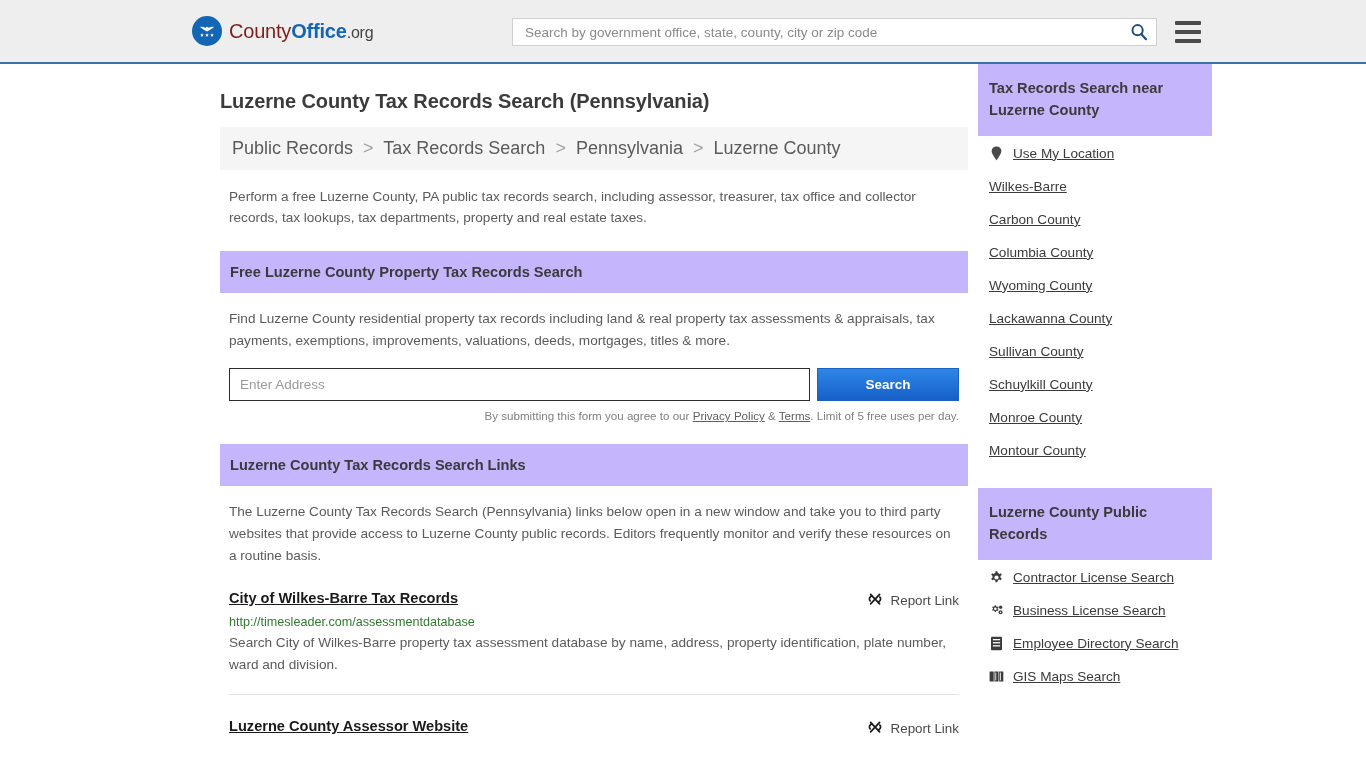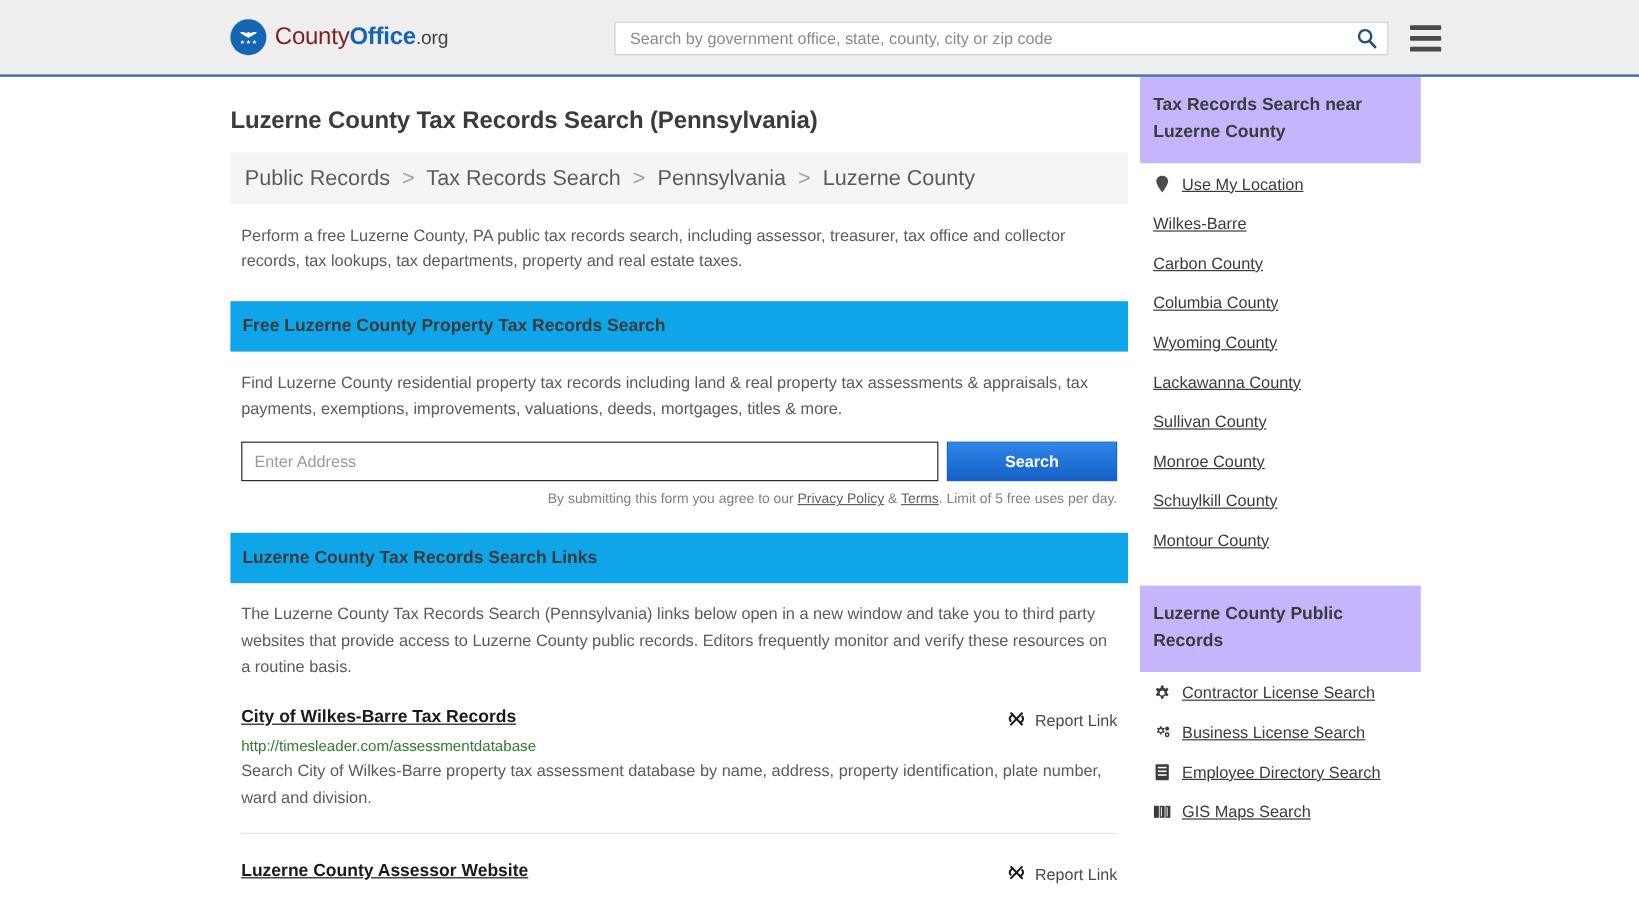--- a/index.html
+++ b/index.html
@@ -94,20 +94,21 @@
     background: #4a4a4a;
     border-radius: 1px;
   }
 
   
   .page {
     width: 1274px;
     padding: 0 92px 0 192px;
     display: flex;
     gap: 0;
+    margin-left: 28px;
   }
   .content-col { width: 748px; flex-shrink: 0; }
   .side-col { width: 234px; margin-left: 10px; flex-shrink: 0; }
 
   h1.page-title {
     font-size: 20px;
     color: #3b3b3b;
     font-weight: bold;
     margin: 26px 0 14px 0;
     letter-spacing: -0.1px;
@@ -126,21 +127,21 @@
   .breadcrumb .sep { color: #a0a0a0; margin: 0 5px; }
 
   .intro-text {
     font-size: 13.6px;
     line-height: 1.58;
     color: #5b5b5b;
     margin: 16px 9px 0 9px;
   }
 
   .section-head {
-    background: #0ea5e9;
+    background: #c4b5fd;
     padding: 13px 10px;
     font-size: 14.6px;
     font-weight: bold;
     color: #3b3b3b;
     margin-top: 22px;
   }
 
   .body-text {
     font-size: 13.6px;
     line-height: 1.6;
@@ -394,24 +395,24 @@
       <div class="side-item">
         <a href="#">Wyoming County</a>
       </div>
       <div class="side-item">
         <a href="#">Lackawanna County</a>
       </div>
       <div class="side-item">
         <a href="#">Sullivan County</a>
       </div>
       <div class="side-item">
+        <a href="#">Schuylkill County</a>
+      </div>
+      <div class="side-item">
         <a href="#">Monroe County</a>
-      </div>
-      <div class="side-item">
-        <a href="#">Schuylkill County</a>
       </div>
       <div class="side-item">
         <a href="#">Montour County</a>
       </div>
     </div>
 
     <div class="side-head second">Luzerne County Public Records</div>
     <div class="side-list">
 
       <div class="side-item">

